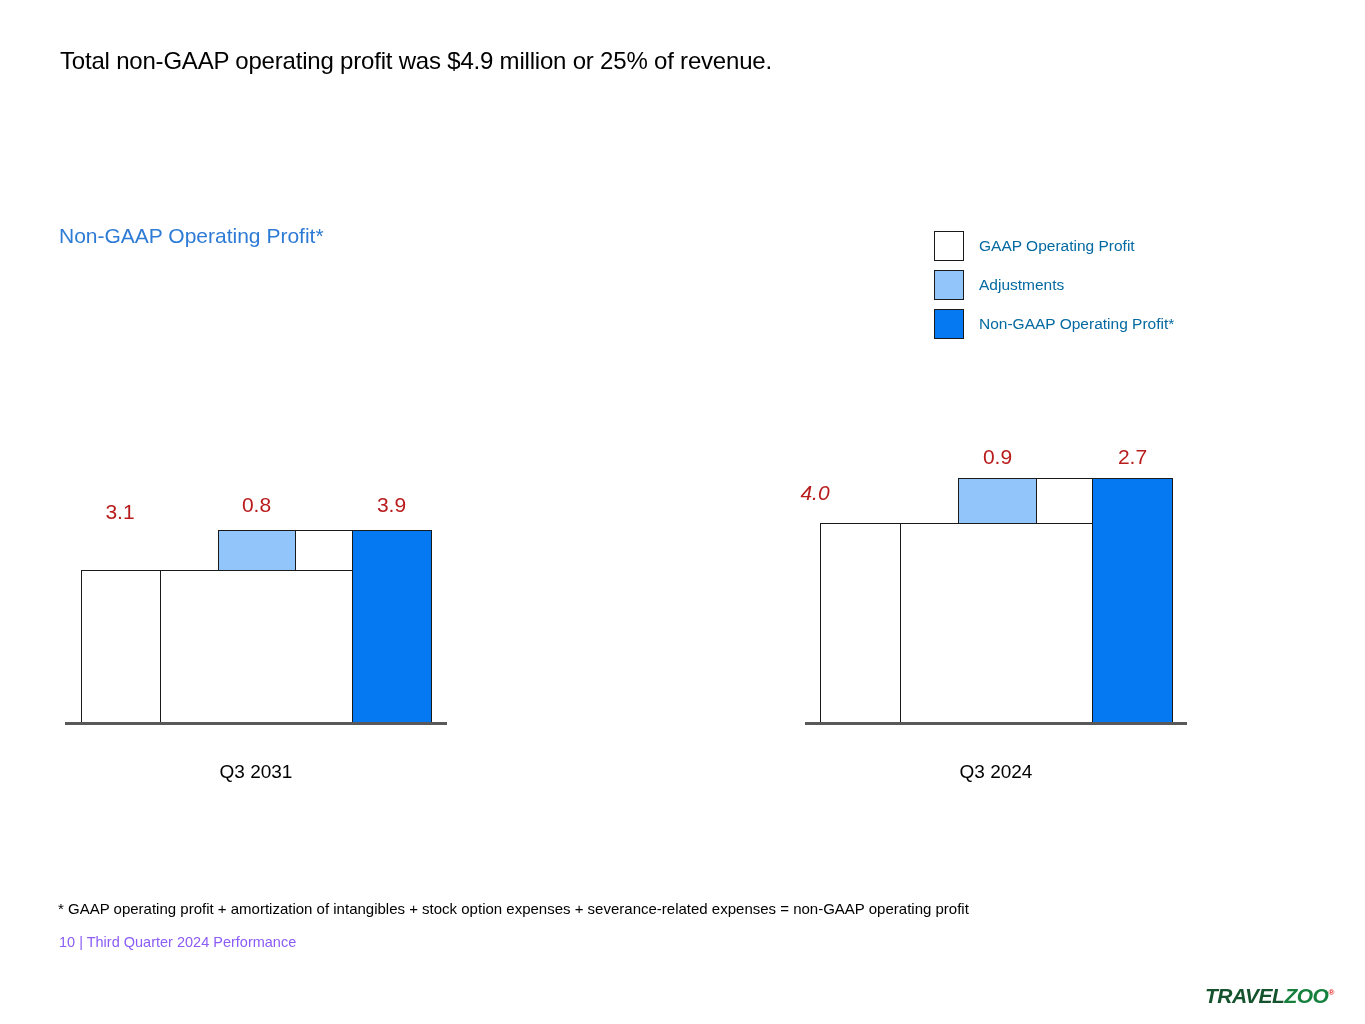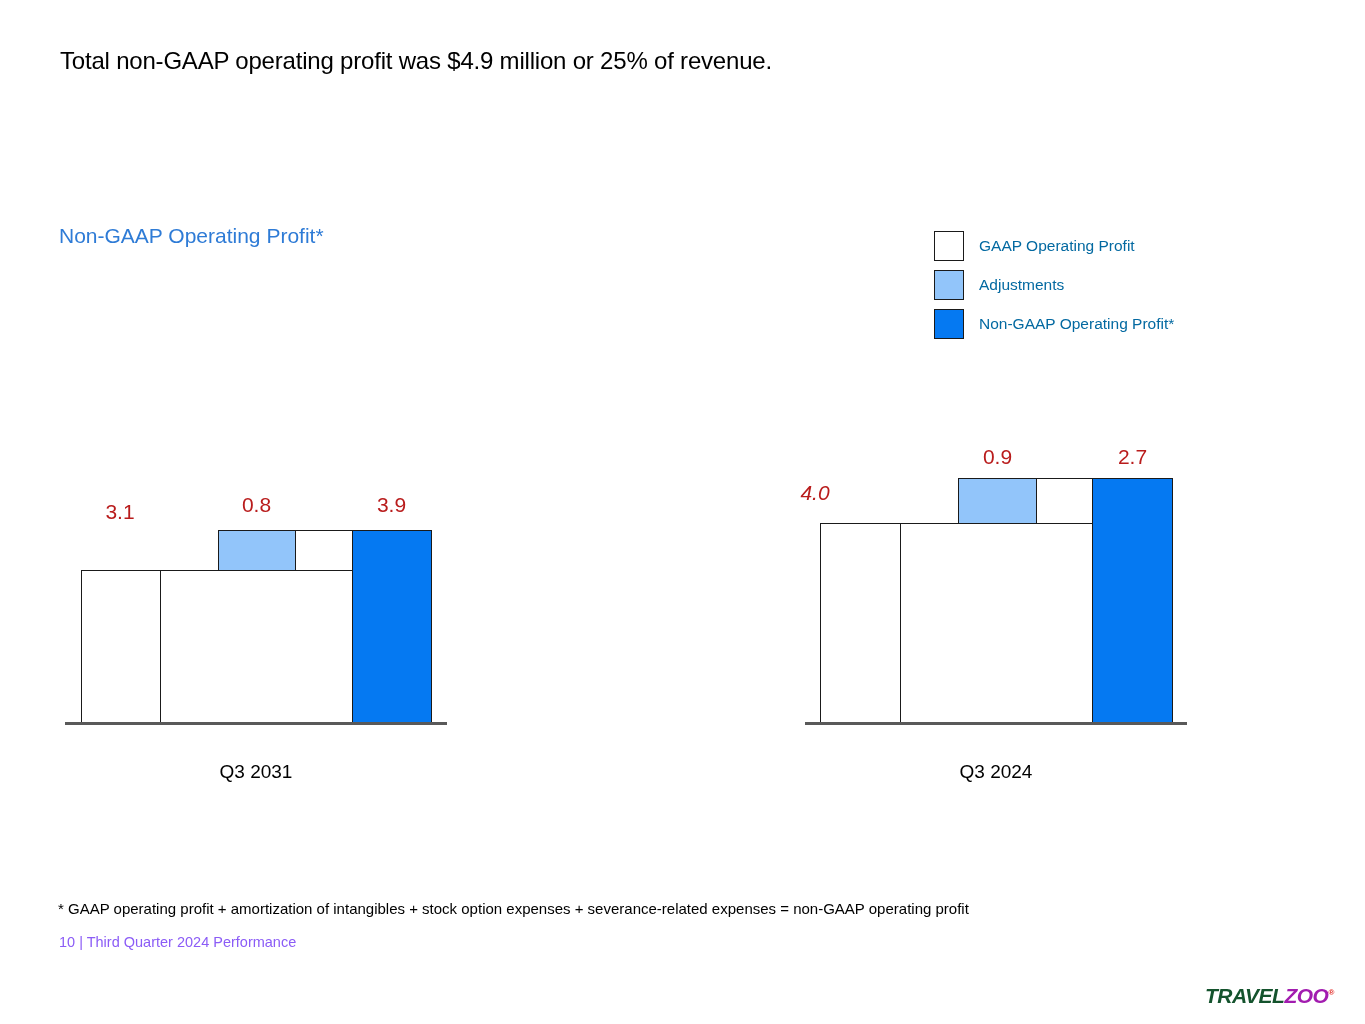--- a/index.html
+++ b/index.html
@@ -131,21 +131,21 @@
     left: 1205px;
     top: 980px;
     font-size: 21px;
     font-weight: bold;
     font-style: italic;
     letter-spacing: -0.5px;
     line-height: 26px;
     white-space: nowrap;
   }
   .logo .lg-a { color: #14532d; }
-  .logo .lg-b { color: #a21caf; }
+  .logo .lg-b { color: #15803d; }
   .logo .lg-r {
     font-size: 8px;
     vertical-align: super;
     font-style: normal;
     color: #E0201B;
   }
 </style>
 </head>
 <body>
 

